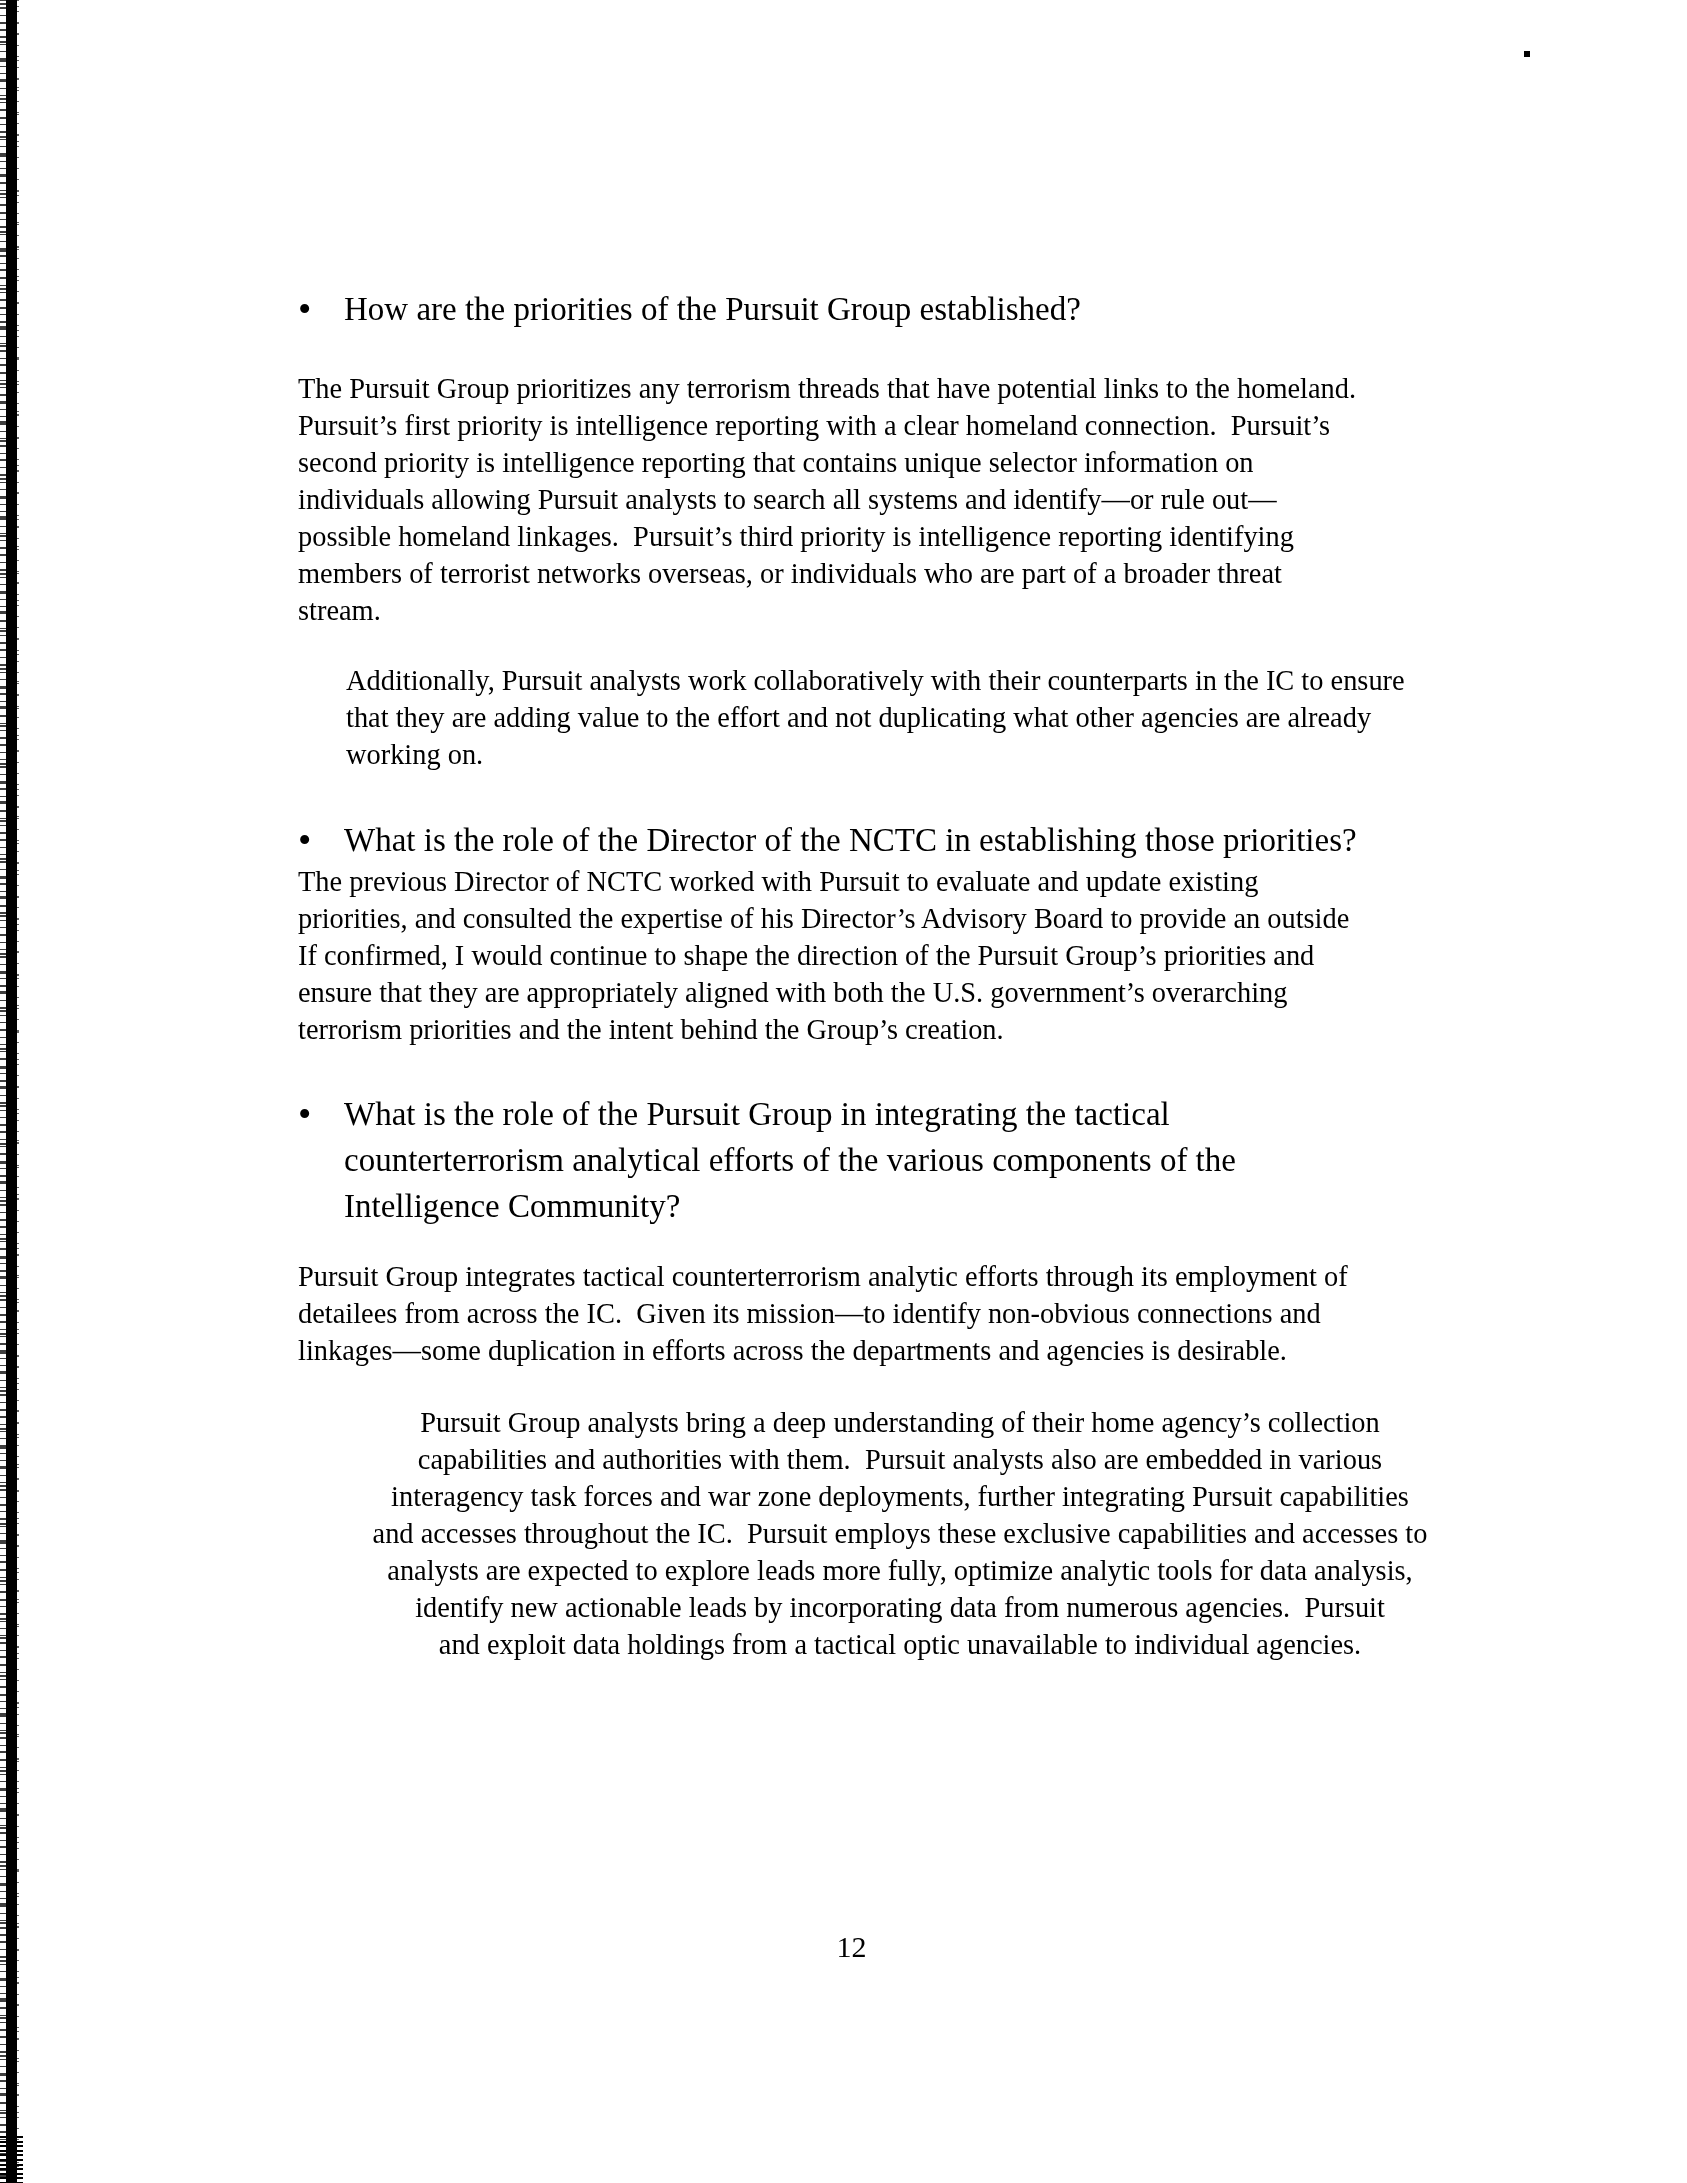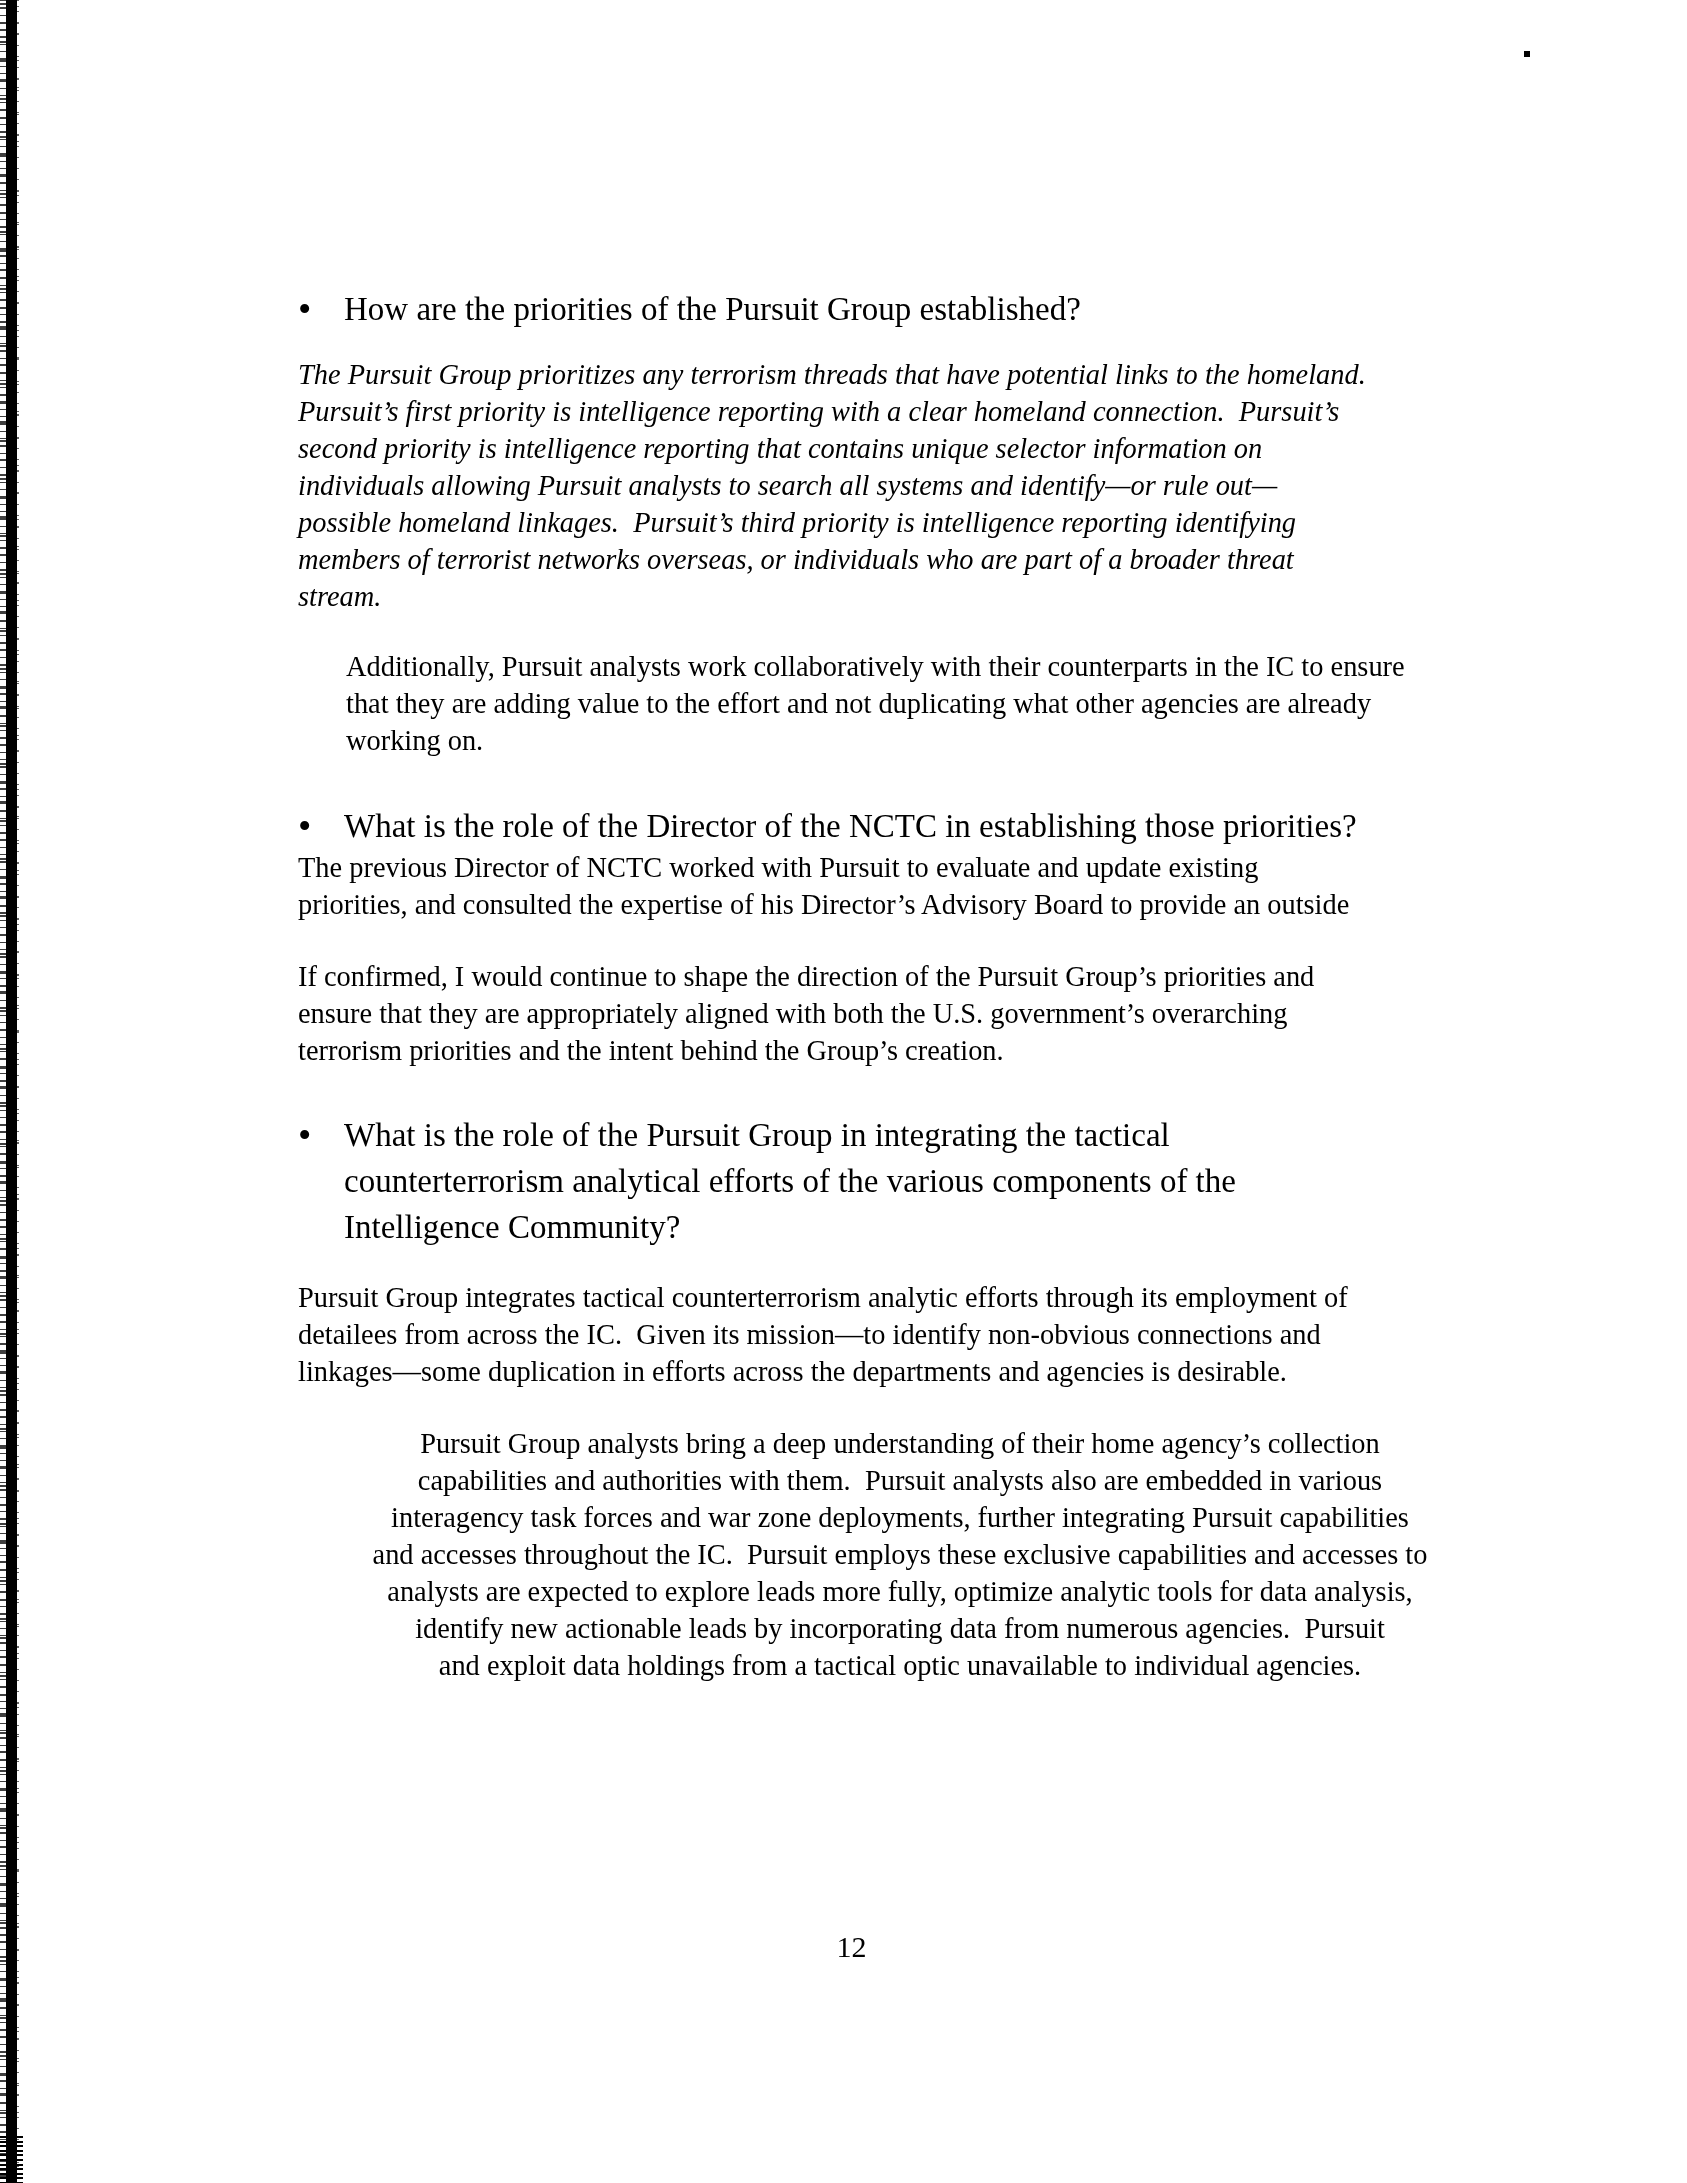--- a/index.html
+++ b/index.html
@@ -85,25 +85,25 @@
     flex: 0 0 46px;
     width: 46px;
     font-size: 38px;
     line-height: 46px;
   }
   .q-lines {
     font-size: 33px;
     line-height: 46px;
   }
   .m-q1 { margin-top: 45px; }
-  .m-p2 { margin-top: 24px; font-style: italic; }
+  .m-p2 { margin-top: 38px; }
   .m-p3 { margin-top: 33px; margin-left: 48px; }
   .m-q2 { margin-top: 44px; }
   .m-p4 { }
-  .m-p5 { margin-top: 35px; }
+  .m-p5 { }
   .m-q3 { margin-top: 43px; }
   .m-p6 { margin-top: 29px; }
   .m-p7 { margin-top: 35px; text-align: center; }
   .page-number {
     position: absolute;
     left: 8px;
     top: 1908px;
     width: 1687px;
     text-align: center;
     font-size: 30px;

